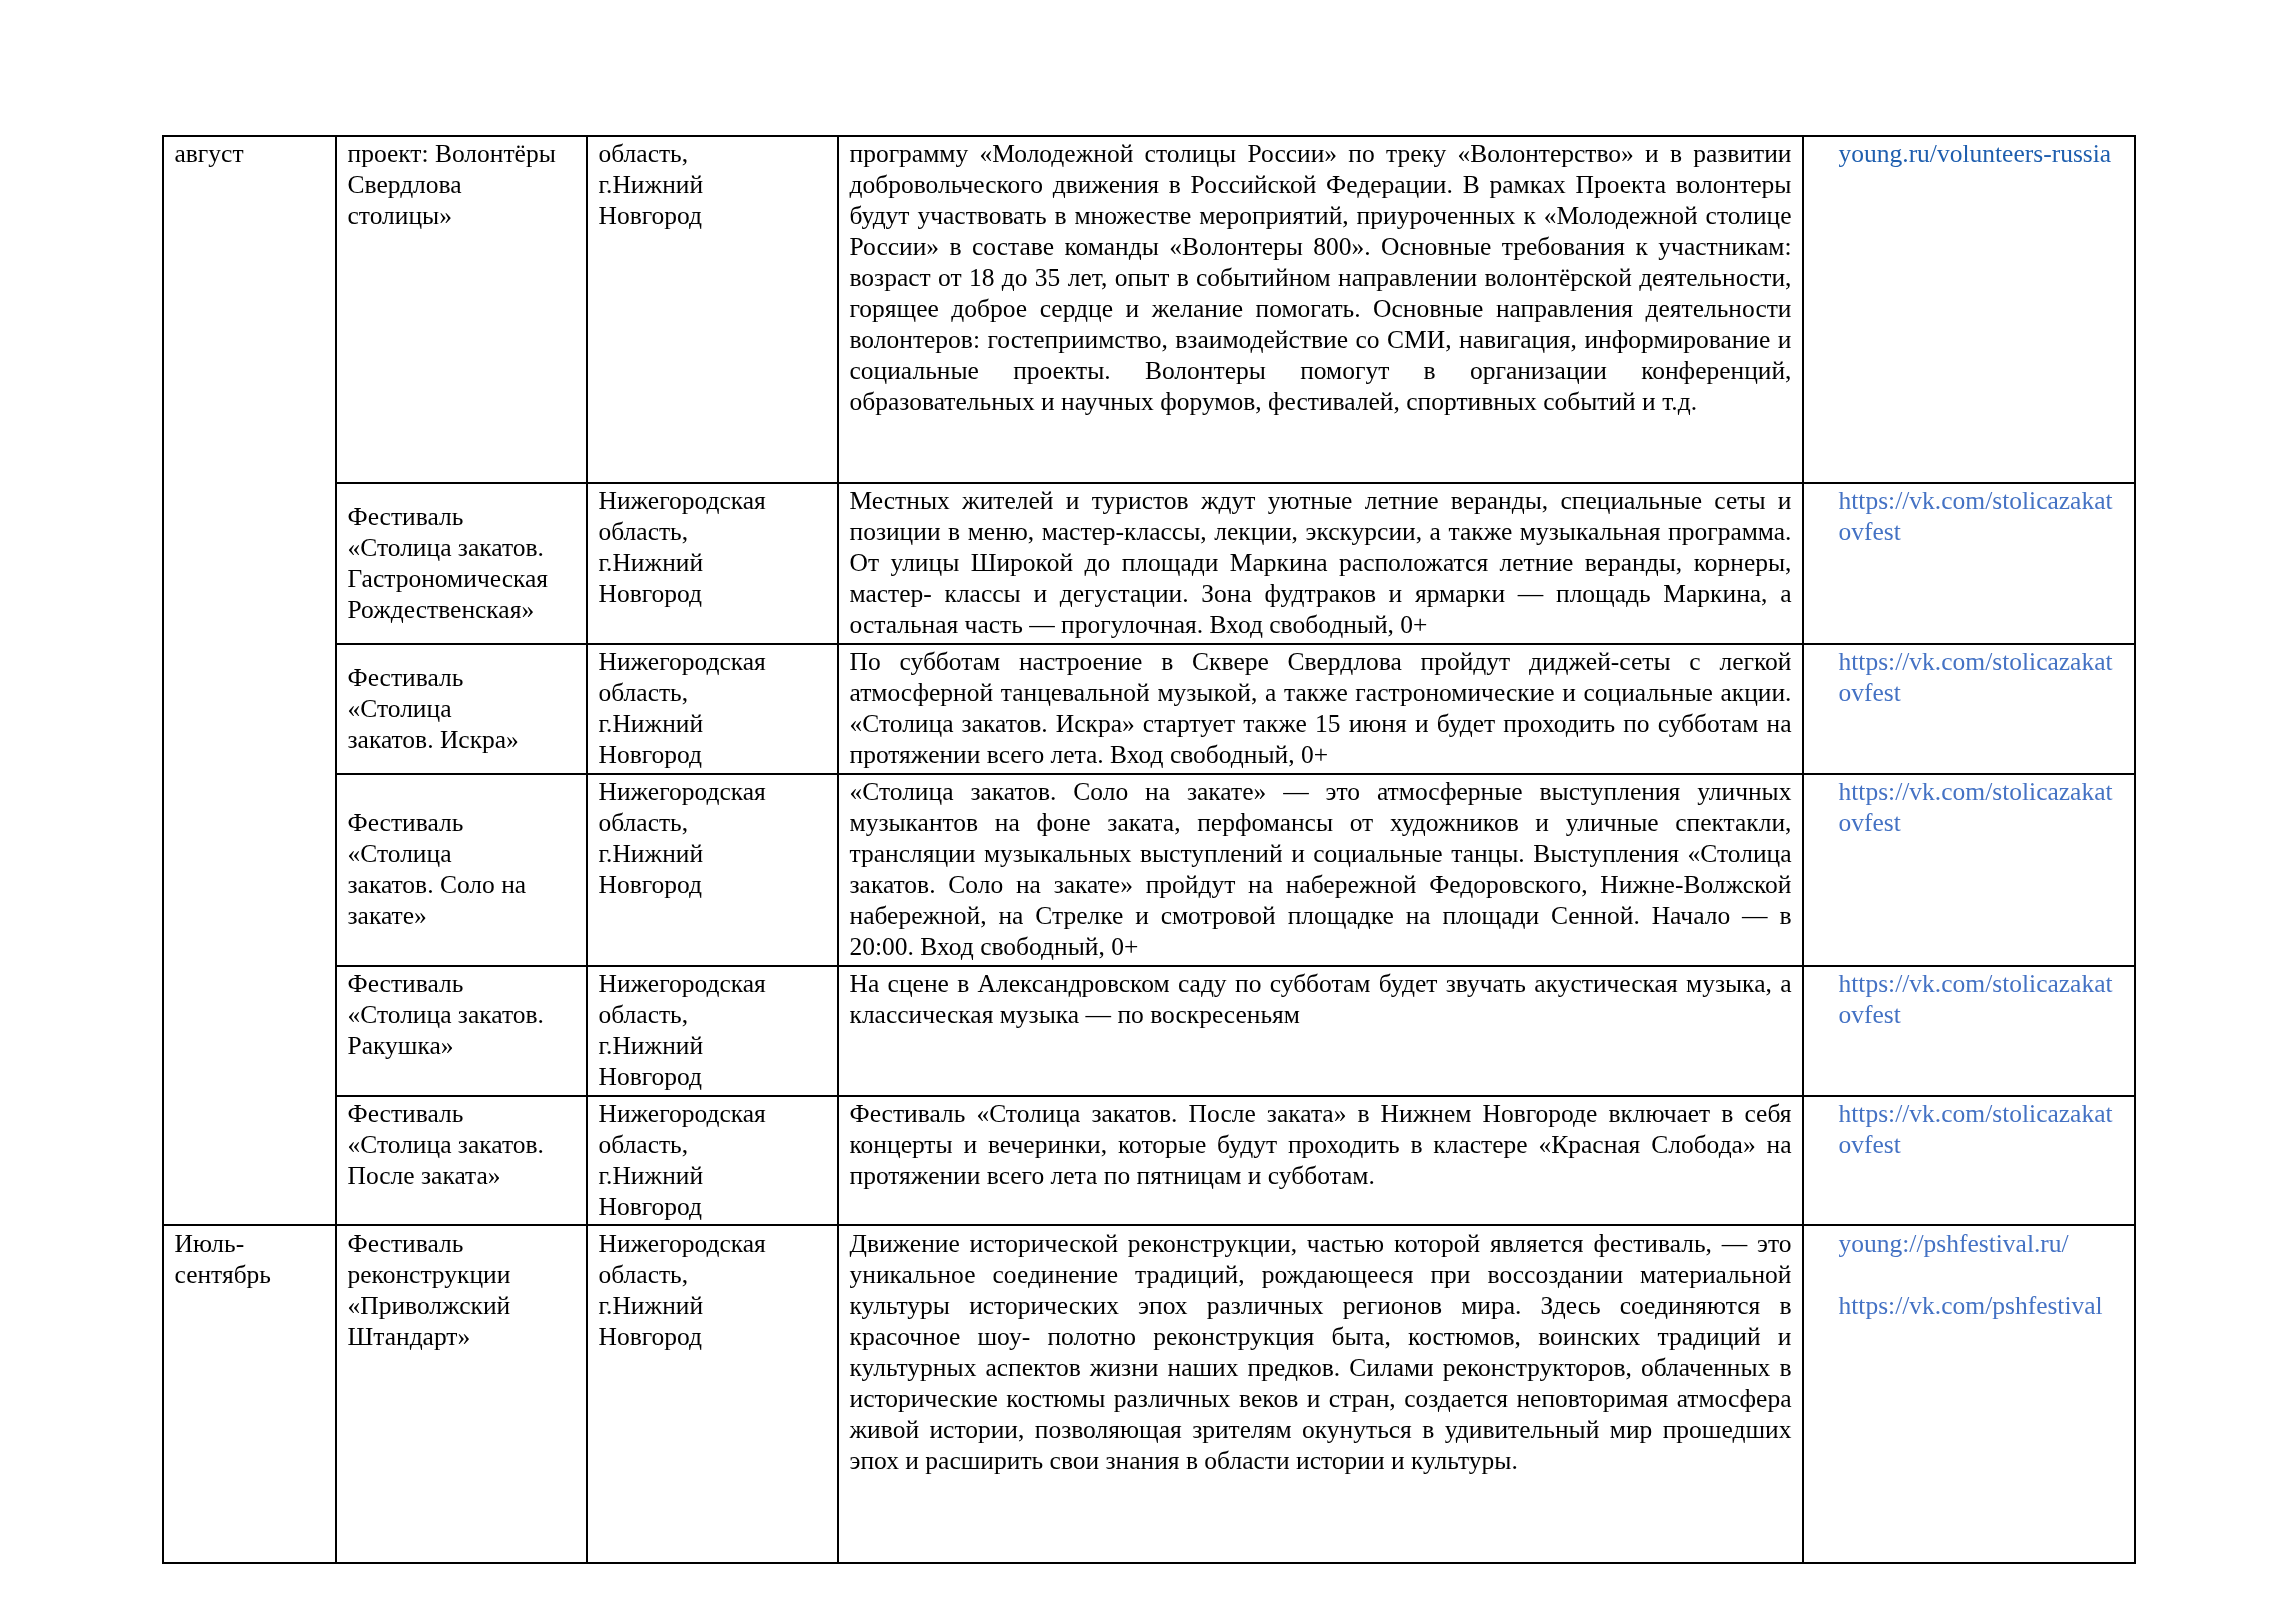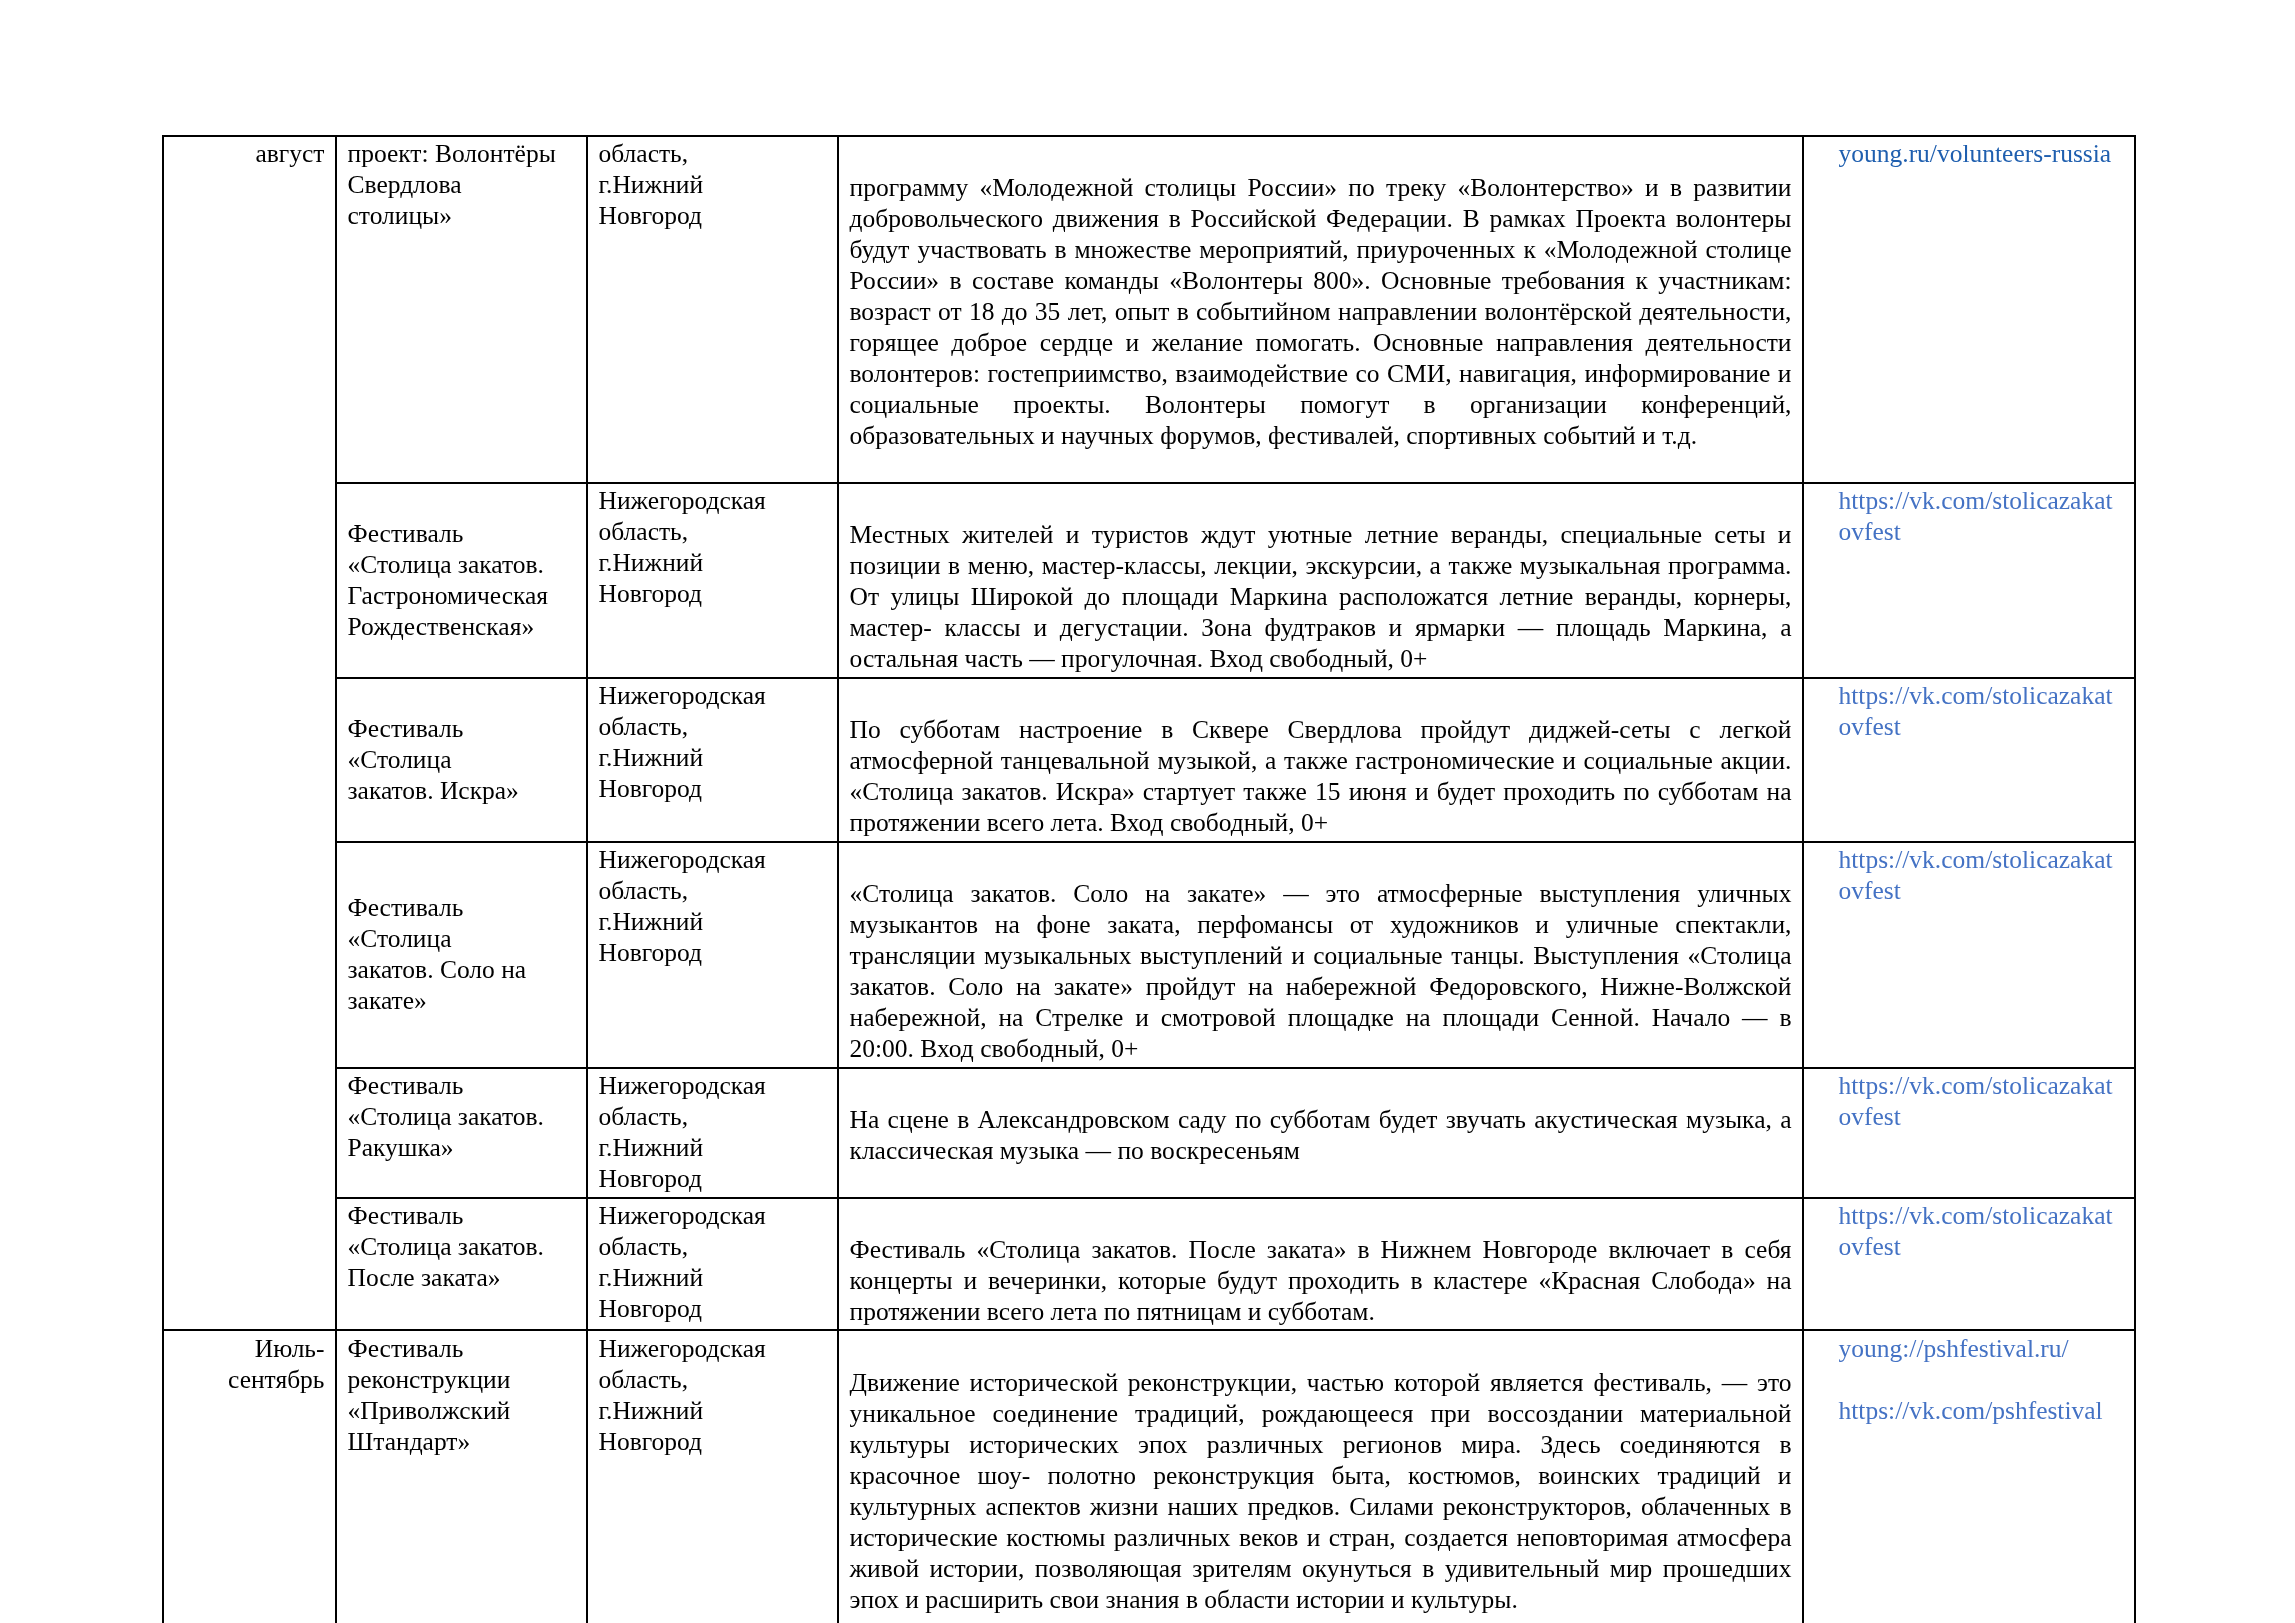--- a/index.html
+++ b/index.html
@@ -4,24 +4,24 @@
 <style>
   html, body { margin:0; padding:0; background:#ffffff; }
   body { width:2295px; height:1623px; position:relative; overflow:hidden;
          font-family:"Liberation Serif", "DejaVu Serif", serif; color:#000; }
   table.events { position:absolute; left:162px; top:135px; width:1972px;
          border-collapse:collapse; table-layout:fixed; }
   table.events td { border:2.6px solid #000; vertical-align:top;
          font-size:25.5px; line-height:31px; padding:1.3px 10.5px 2.6px 10.5px; }
   col.c-month { width:173px; } col.c-name { width:251px; }
   col.c-place { width:251px; } col.c-desc { width:965px; } col.c-link { width:332px; }
-  td.month { text-align:right; }
+  td.month { text-align:left; }
   td.desc { text-align:justify; }
   td.name.mid { vertical-align:middle; }
-  .desc-text { display:block;margin-top:34px; }
+  .desc-text { display:block; }
   a.link { text-decoration:none; color:#4472c4; word-break:break-all; display:block;margin-left:24px; }
   a.link.dark { color:#1f5faf; }
   .gap { display:block; height:31px; }
   .name-text, .place-text { display:block; white-space:pre-line; }
 </style>
 </head>
 <body>
 
 <table class="events">
   <colgroup>

